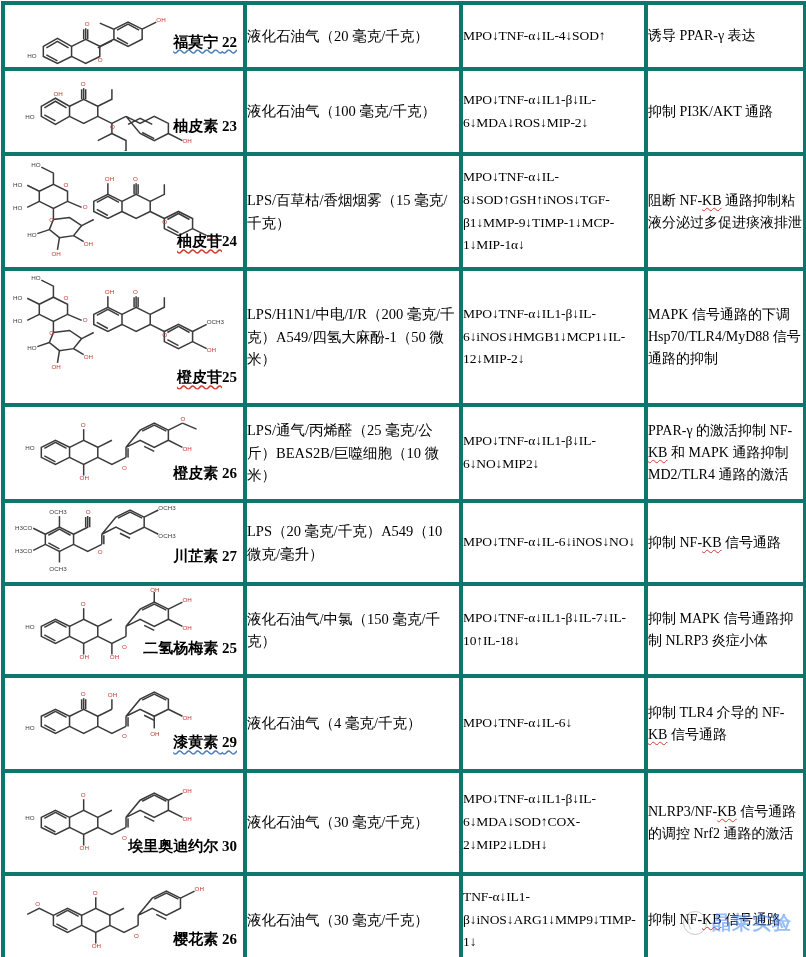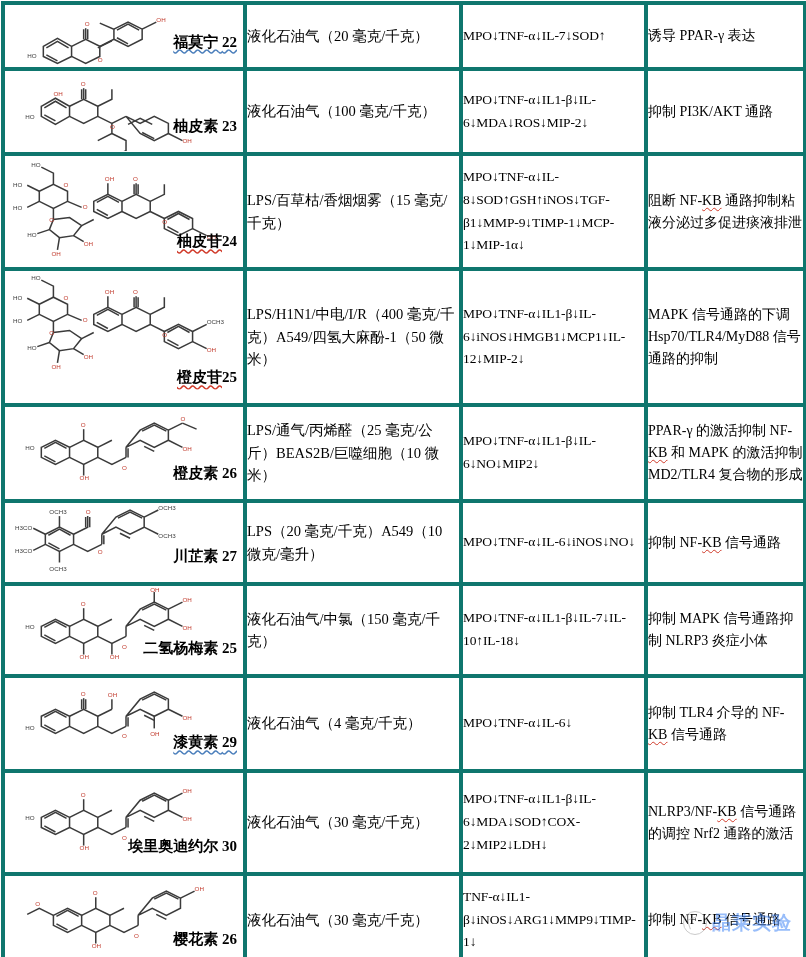--- a/index.html
+++ b/index.html
@@ -168,21 +168,21 @@
             </g>
             <text class="lbl-d" x="22" y="52">HO</text>
             <text class="lbl-o" x="79" y="20">O</text>
             <text class="lbl-o" x="92" y="56">O</text>
             <text class="lbl-o" x="150" y="16">OH</text>
           </svg>
           <span class="cname squiggle-blue"><span>福莫宁</span>&nbsp;<span>22</span></span>
         </div>
       </td>
       <td class="txt-cell model">液化石油气（20 毫克/千克）</td>
-      <td class="txt-cell marker">MPO↓TNF-α↓IL-7↓SOD↑</td>
+      <td class="txt-cell marker">MPO↓TNF-α↓IL-4↓SOD↑</td>
       <td class="txt-cell mech"><span>诱导 PPAR-γ 表达</span></td>
     </tr>
 
     <tr style="height:85px">
       <td class="struct-cell">
         <div class="struct-wrap">
           <svg class="struct-svg" viewBox="0 0 236 78">
             <g class="bond">
               <path d="M36 34 L50 26 L64 34 L64 44 L50 52 L36 44 Z"></path>
               <path d="M39 35.5 L50 29 L61 35.5"></path>
@@ -313,21 +313,21 @@
             <text class="lbl-o" x="78" y="86">OH</text>
             <text class="lbl-o" x="99" y="22">OH</text>
             <text class="lbl-o" x="127" y="22">O</text>
             <text class="lbl-o" x="156" y="64">O</text>
             <text class="lbl-o" x="200" y="79">OH</text>
             <text class="lbl-d" x="200" y="52">OCH3</text>
           </svg>
           <span class="cname"><span class="sq-red"><span>橙皮苷</span></span><span>25</span></span>
         </div>
       </td>
-      <td class="txt-cell model">LPS/H1N1/中电/I/R（400 毫克/千克）A549/四氢大麻酚-1（50 微米）</td>
+      <td class="txt-cell model">LPS/H1N1/中电/I/R（200 毫克/千克）A549/四氢大麻酚-1（50 微米）</td>
       <td class="txt-cell marker">MPO↓TNF-α↓IL1-β↓IL-6↓iNOS↓HMGB1↓MCP1↓IL-12↓MIP-2↓</td>
       <td class="txt-cell mech"><span>MAPK 信号通路的下调 Hsp70/TLR4/MyD88 信号通路的抑制</span></td>
     </tr>
 
     <tr style="height:96px">
       <td class="struct-cell">
         <div class="struct-wrap">
           <svg class="struct-svg" viewBox="0 0 236 88">
             <g class="bond">
               <path d="M36 38 L50 31 L64 38 L64 48 L50 55 L36 48 Z"></path>
@@ -352,21 +352,21 @@
             <text class="lbl-o" x="74" y="70">OH</text>
             <text class="lbl-o" x="116" y="60">O</text>
             <text class="lbl-o" x="174" y="12">O</text>
             <text class="lbl-o" x="176" y="42">OH</text>
           </svg>
           <span class="cname"><span>橙皮素</span>&nbsp;<span>26</span></span>
         </div>
       </td>
       <td class="txt-cell model">LPS/通气/丙烯醛（25 毫克/公斤）BEAS2B/巨噬细胞（10 微米）</td>
       <td class="txt-cell marker">MPO↓TNF-α↓IL1-β↓IL-6↓NO↓MIP2↓</td>
-      <td class="txt-cell mech"><span>PPAR-γ 的激活抑制 NF-</span><span class="sq-red">ΚB</span><span> 和 MAPK 的激活抑制 MD2/TLR4 复合物的形成</span></td>
+      <td class="txt-cell mech"><span>PPAR-γ 的激活抑制 NF-</span><span class="sq-red">ΚB</span><span> 和 MAPK 通路抑制 MD2/TLR4 通路的激活</span></td>
     </tr>
 
     <tr style="height:83px">
       <td class="struct-cell">
         <div class="struct-wrap">
           <svg class="struct-svg" viewBox="0 0 236 76">
             <g class="bond">
               <path d="M40 30 L54 23 L68 30 L68 40 L54 47 L40 40 Z"></path>
               <path d="M43 31 L54 25 L65 31"></path>
               <path d="M43 38.5 L54 44.5"></path>

